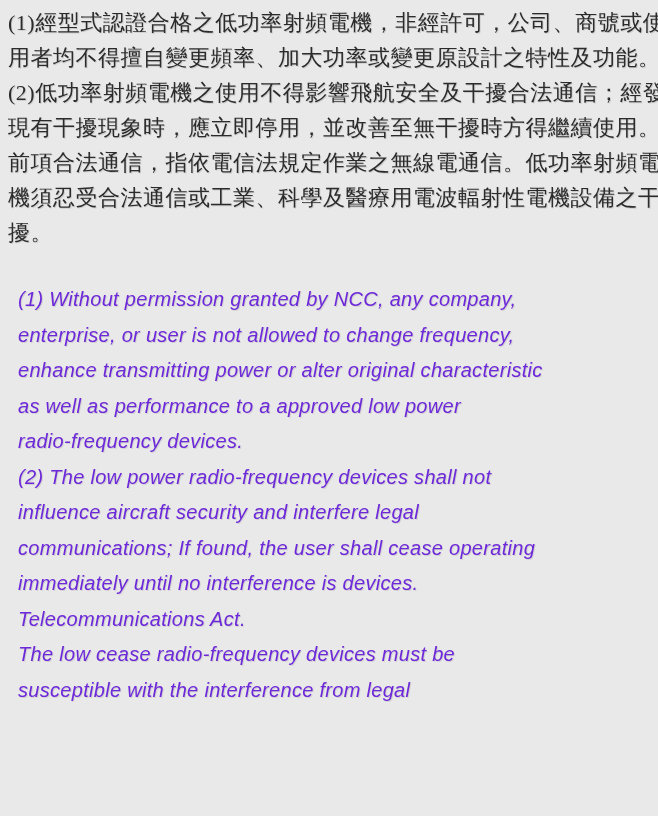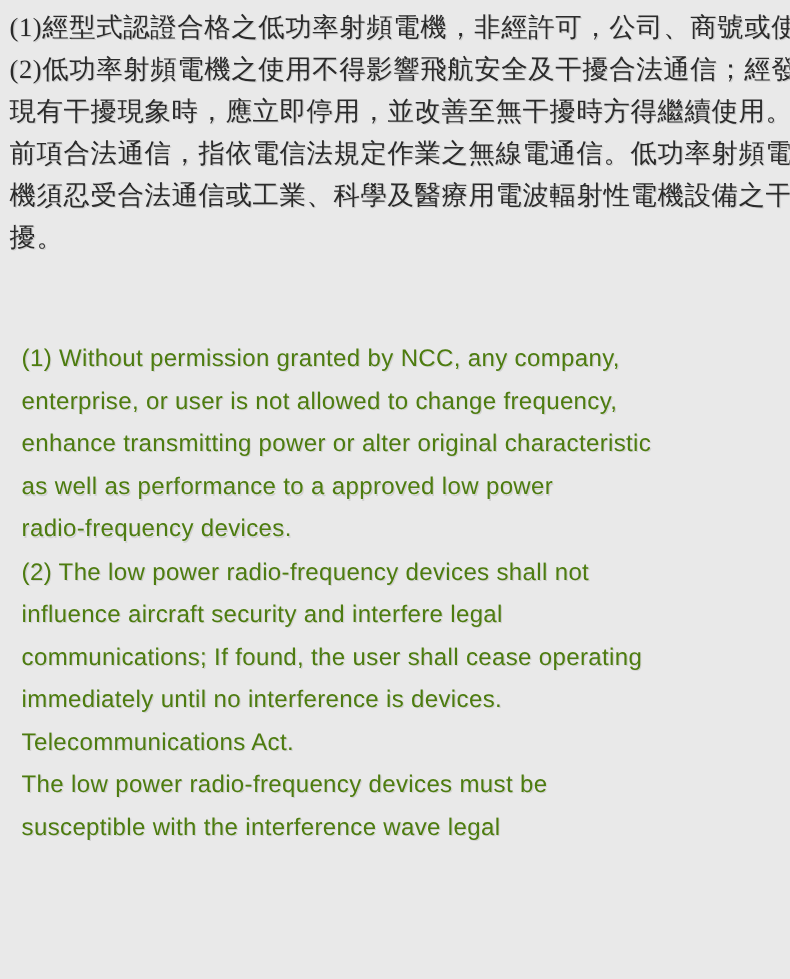--- a/index.html
+++ b/index.html
@@ -30,50 +30,52 @@
     text-shadow: 1px 1px 0 rgba(0,0,0,0.12);
   }
   .en-block {
     position: absolute;
     top: 282px;
     left: 18px;
     right: 0;
     font-family: "Liberation Sans", sans-serif;
     font-size: 20px;
     line-height: 35.5px;
-    color: #4d7c0f;
+    color: #6d28d9;
     letter-spacing: 0.3px;
     text-shadow: 1px 1px 0 rgba(0,0,0,0.10);
+    font-style: italic;
   }
   .text-line {
     white-space: nowrap;
   }
 </style>
 </head>
 <body style="background: rgb(233, 233, 233);">
 
 <div class="doc-page">
 
   <div class="zh-block">
     <div class="text-line">(1)經型式認證合格之低功率射頻電機，非經許可，公司、商號或使</div>
+    <div class="text-line">用者均不得擅自變更頻率、加大功率或變更原設計之特性及功能。</div>
     <div class="text-line">(2)低功率射頻電機之使用不得影響飛航安全及干擾合法通信；經發</div>
     <div class="text-line">現有干擾現象時，應立即停用，並改善至無干擾時方得繼續使用。</div>
     <div class="text-line">前項合法通信，指依電信法規定作業之無線電通信。低功率射頻電</div>
     <div class="text-line">機須忍受合法通信或工業、科學及醫療用電波輻射性電機設備之干</div>
     <div class="text-line">擾。</div>
   </div>
 
   <div class="en-block">
     <div class="text-line">(1) Without permission granted by NCC, any company,</div>
     <div class="text-line">enterprise, or user is not allowed to change frequency,</div>
     <div class="text-line">enhance transmitting power or alter original characteristic</div>
     <div class="text-line">as well as performance to a approved low power</div>
     <div class="text-line">radio-frequency devices.</div>
     <div class="text-line">(2) The low power radio-frequency devices shall not</div>
     <div class="text-line">influence aircraft security and interfere legal</div>
     <div class="text-line">communications; If found, the user shall cease operating</div>
     <div class="text-line">immediately until no interference is devices.</div>
     <div class="text-line">Telecommunications Act.</div>
-    <div class="text-line">The low power radio-frequency devices must be</div>
-    <div class="text-line">susceptible with the interference wave legal</div>
+    <div class="text-line">The low cease radio-frequency devices must be</div>
+    <div class="text-line">susceptible with the interference from legal</div>
   </div>
 
 </div>
 
 </body></html>

